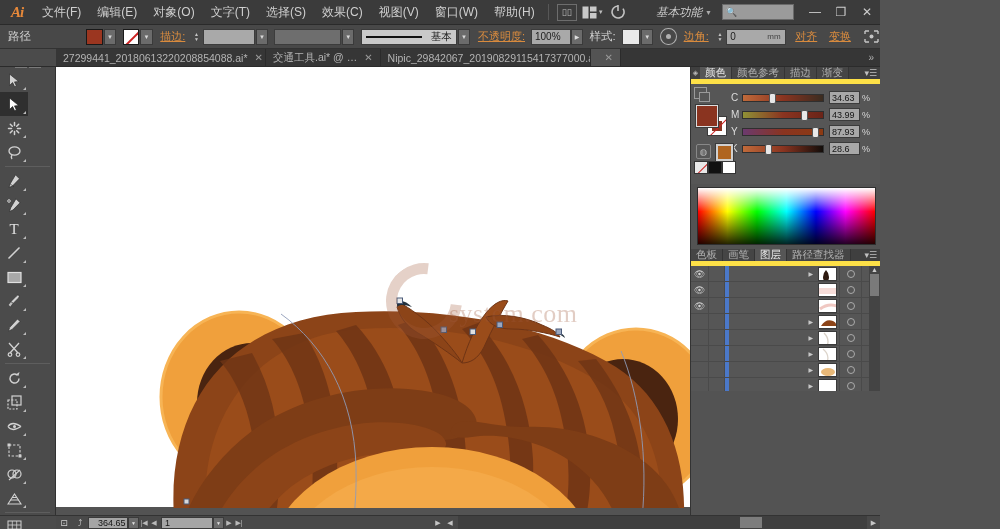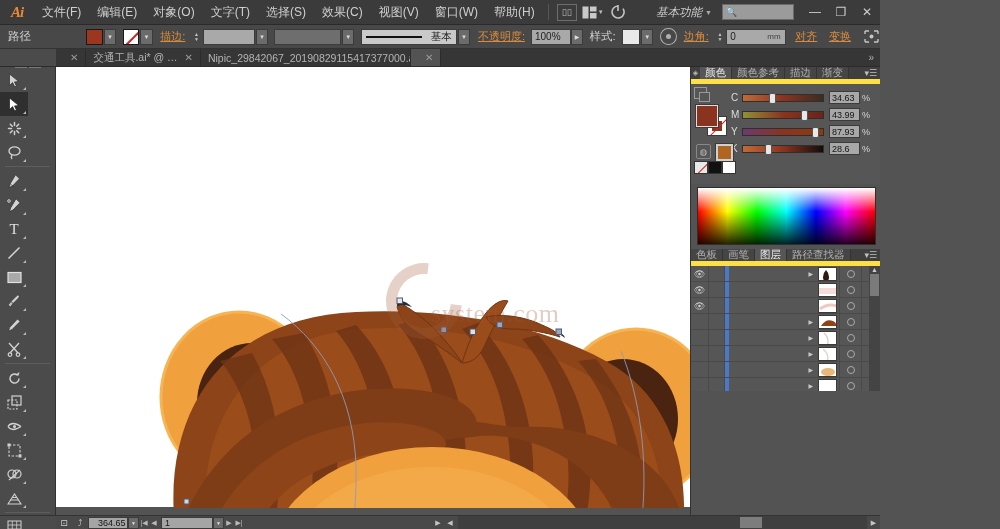--- a/index.html
+++ b/index.html
@@ -138,21 +138,21 @@
   .tgroup-sep { width:56px; height:5px; }
   .tgroup-sep i { display:block; margin:2px 5px 0; height:1px; background:#5e5e5e; }
 
   .fillstroke { position:relative; width:56px; height:52px; margin-top:4px; }
 
   
   .canvaswrap { flex:1; position:relative; background:#535353; min-width:0; overflow:hidden; }
   .artboard { position:absolute; left:0; top:0; width:742px; height:440px; background:#fff; }
   .canvas-svg { position:absolute; left:0; top:0; }
   .watermark {
-    position:absolute; left:375px; top:232px; color:rgba(160,90,60,0.30);
+    position:absolute; left:393px; top:232px; color:rgba(160,90,60,0.30);
     font-size:26px; font-family:"Liberation Serif",serif; letter-spacing:0.5px;
     pointer-events:none; white-space:nowrap;
   }
   .wm-g {
     position:absolute; left:330px; top:196px; width:76px; height:76px;
     border:11px solid rgba(160,90,60,0.28); border-radius:50%;
     border-right-color:transparent; transform:rotate(-38deg); pointer-events:none;
   }
 
   
@@ -377,20 +377,21 @@
       <svg width="15" height="13" viewBox="0 0 15 13">
           <path d="M1 1h4M1 1v3M14 1h-4M14 1v3M1 12h4M1 12V9M14 12h-4M14 12V9" stroke="#c5c5c5" stroke-width="1.4" fill="none"></path>
           <circle cx="7.5" cy="6.5" r="2" fill="#c5c5c5"></circle>
         </svg>
     </div>
   </div>
 
   <div class="tabbar">
     <div class="tb-gutter"></div>
     <div class="tab">
+      <span>27299441_20180613220208854088.ai*</span>
       <span class="x">✕</span>
     </div>
     <div class="tab">
       <span>交通工具.ai* @ …</span>
       <span class="x">✕</span>
     </div>
     <div class="tab">
       <span>Nipic_29842067_20190829115417377000.ai*</span>
 
     </div>

